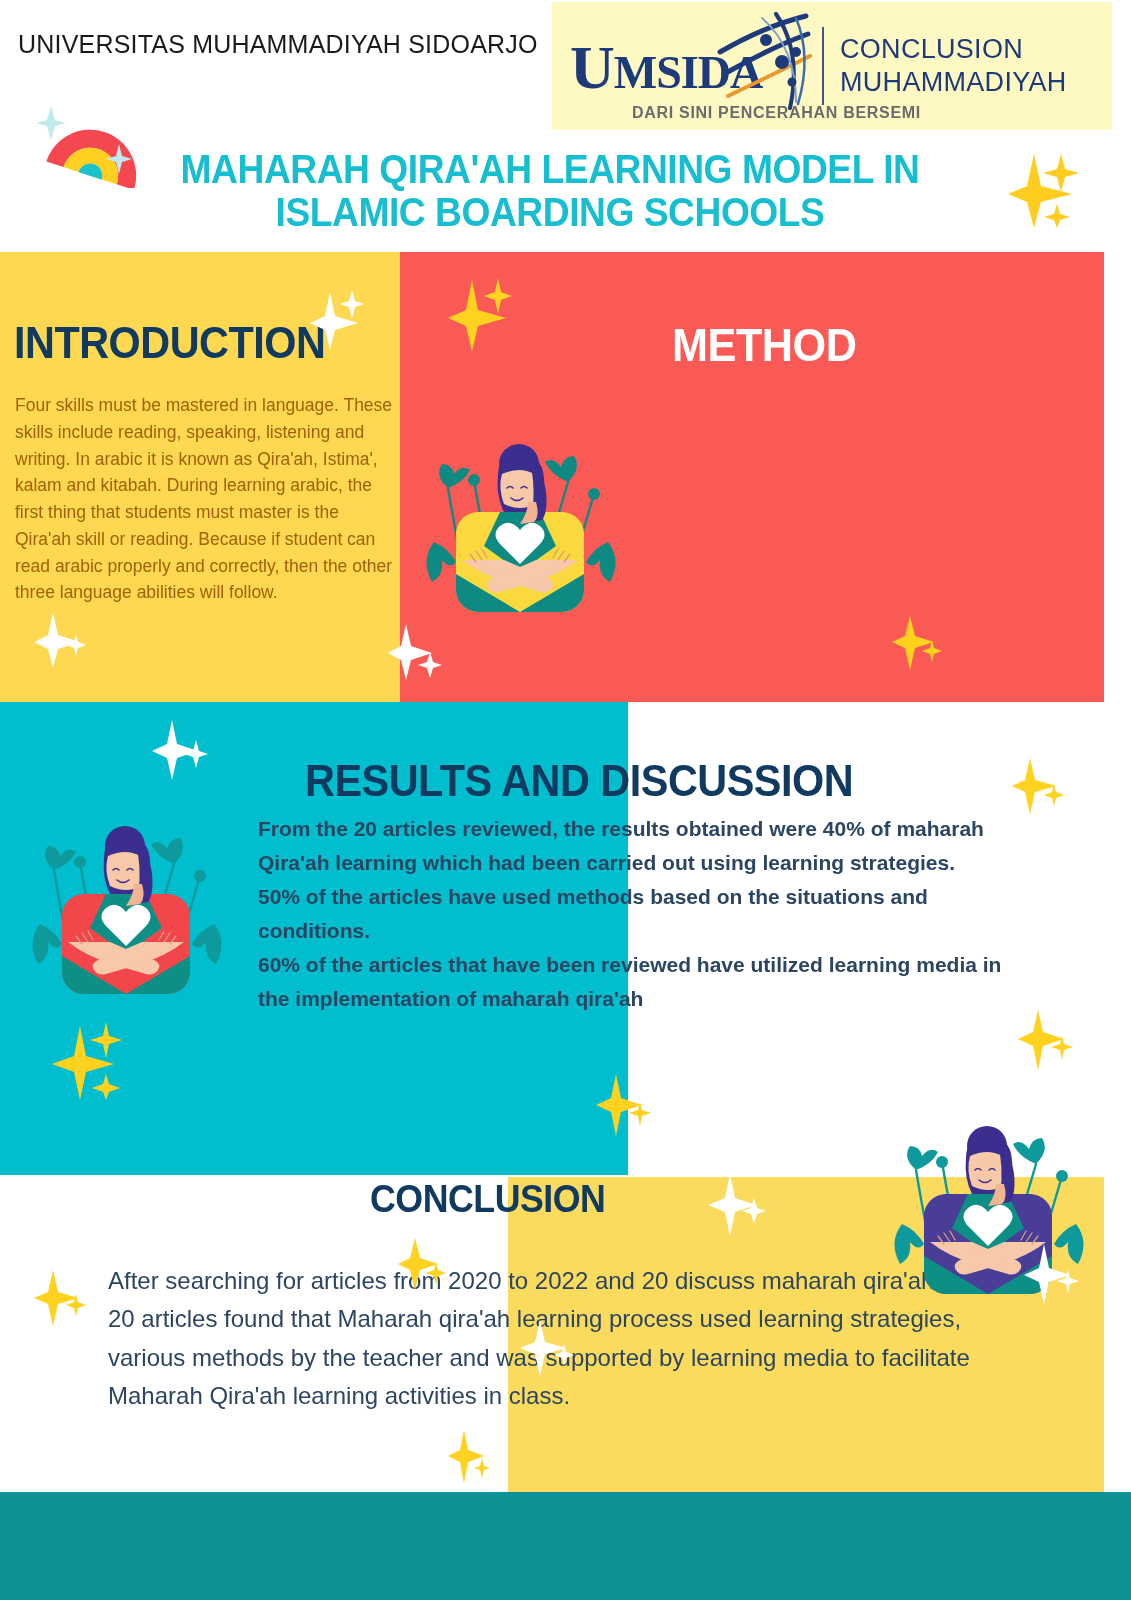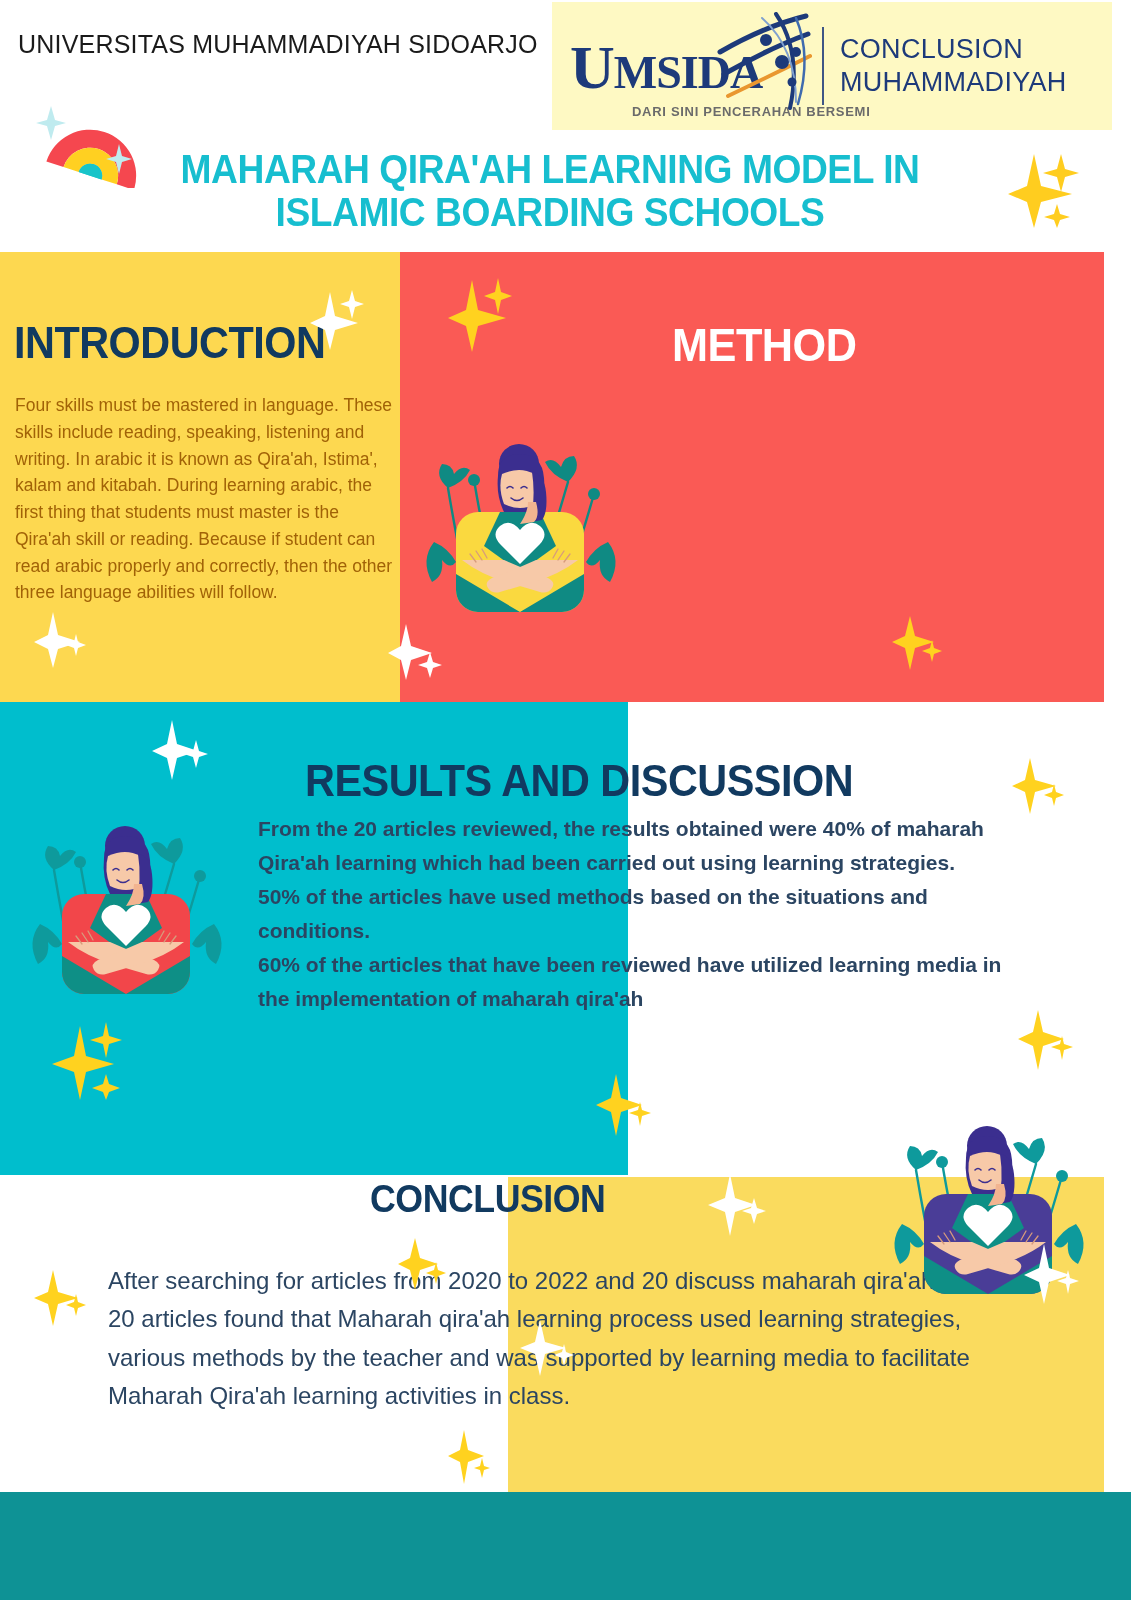--- a/index.html
+++ b/index.html
@@ -27,21 +27,21 @@
   .logo-word{
     position:absolute;left:18px;top:30px;
     font-family:"Liberation Serif", serif;
     font-size:62px;font-weight:700;color:#1d3a7a;letter-spacing:-1px;
     line-height:1;
   }
   .logo-word .cap{font-size:62px;}
   .logo-word .small{font-size:46px;}
   .logo-tag{
     position:absolute;left:56px;top:98px;
-    font-size:13px;letter-spacing:.7px;color:#6b6b6b;font-weight:600;
+    font-size:16px;letter-spacing:.7px;color:#6b6b6b;font-weight:600;
     white-space:nowrap;
     padding-left:24px;
   }
   .logo-globe{position:absolute;right:2px;top:6px;}
   .logo-div{
     width:2px;height:78px;background:#1d3a7a;opacity:.85;margin:0 16px 0 0;flex:0 0 auto;
   }
   .logo-lines{
     font-family:"Liberation Sans", sans-serif;
     font-size:27px;line-height:1.22;color:#1d3a7a;font-weight:400;

